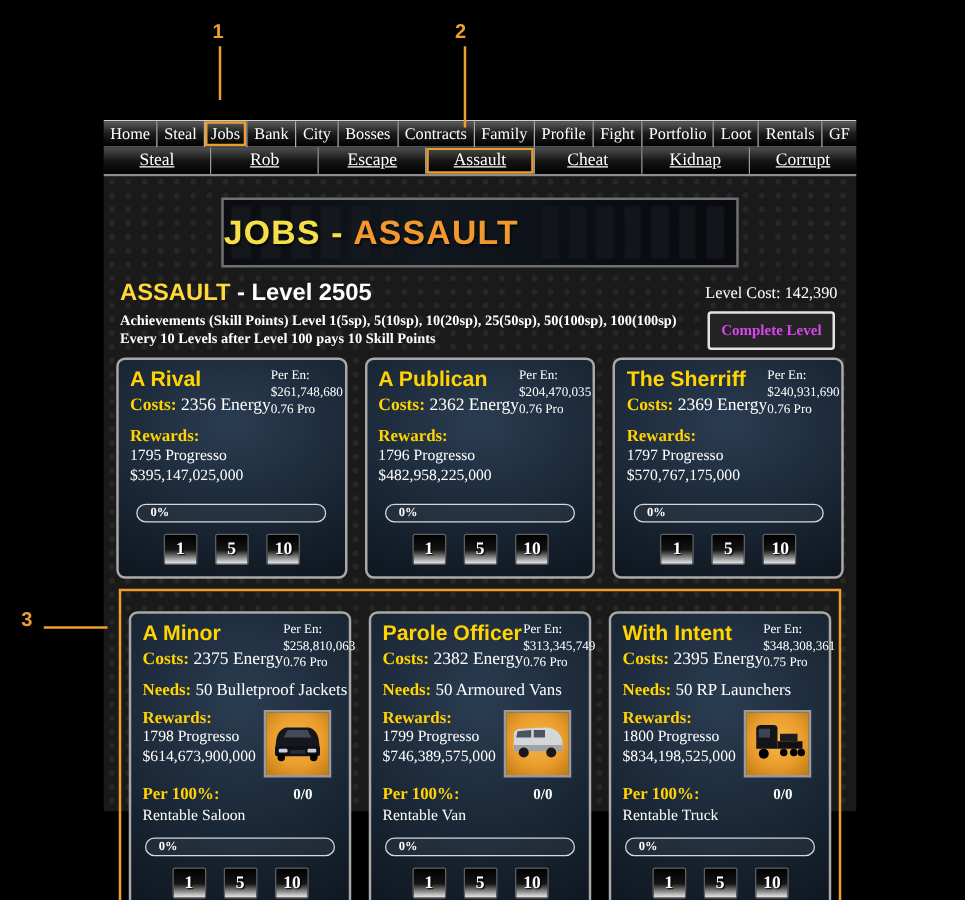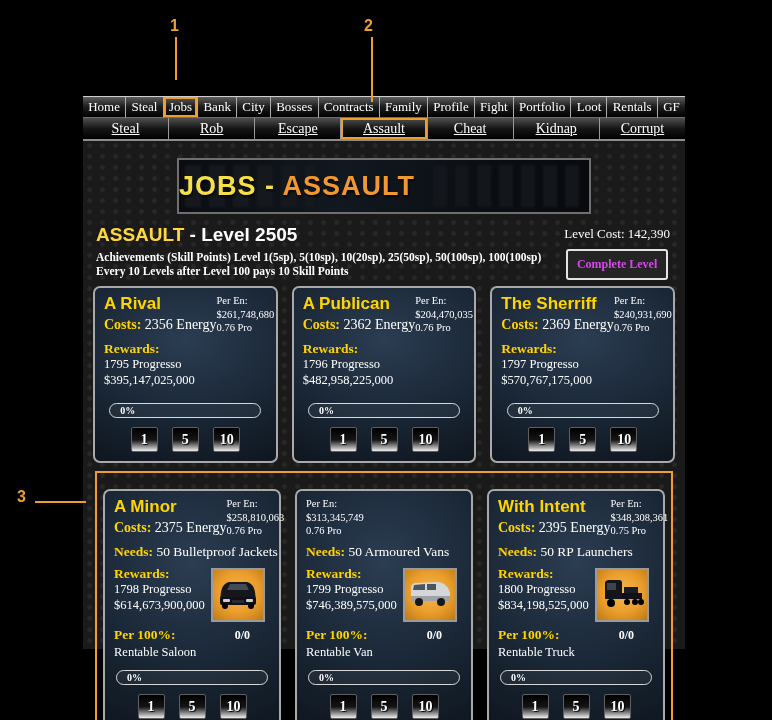--- a/index.html
+++ b/index.html
@@ -318,20 +318,24 @@
             </div>
           <div class="btns">
             <button class="qty-btn">1</button>
             <button class="qty-btn">5</button>
             <button class="qty-btn">10</button>
           </div>
         </div>
 
         <div class="card">
           <div class="card-top">
+            <div class="card-top-left">
+              <div class="job-title">Parole Officer</div>
+              <div class="costs-line"><span class="lab">Costs:</span> <span>2382 Energy</span></div>
+            </div>
             <div class="peren">
               <div>Per En:</div>
               <div>$313,345,749</div>
               <div>0.76 Pro</div>
             </div>
           </div>
           <div class="needs-line"><span class="lab">Needs:</span> <span>50 Armoured Vans</span></div>
           <div class="rew-row">
             <div class="rew-left">
               <div class="rew-label">Rewards:</div>

